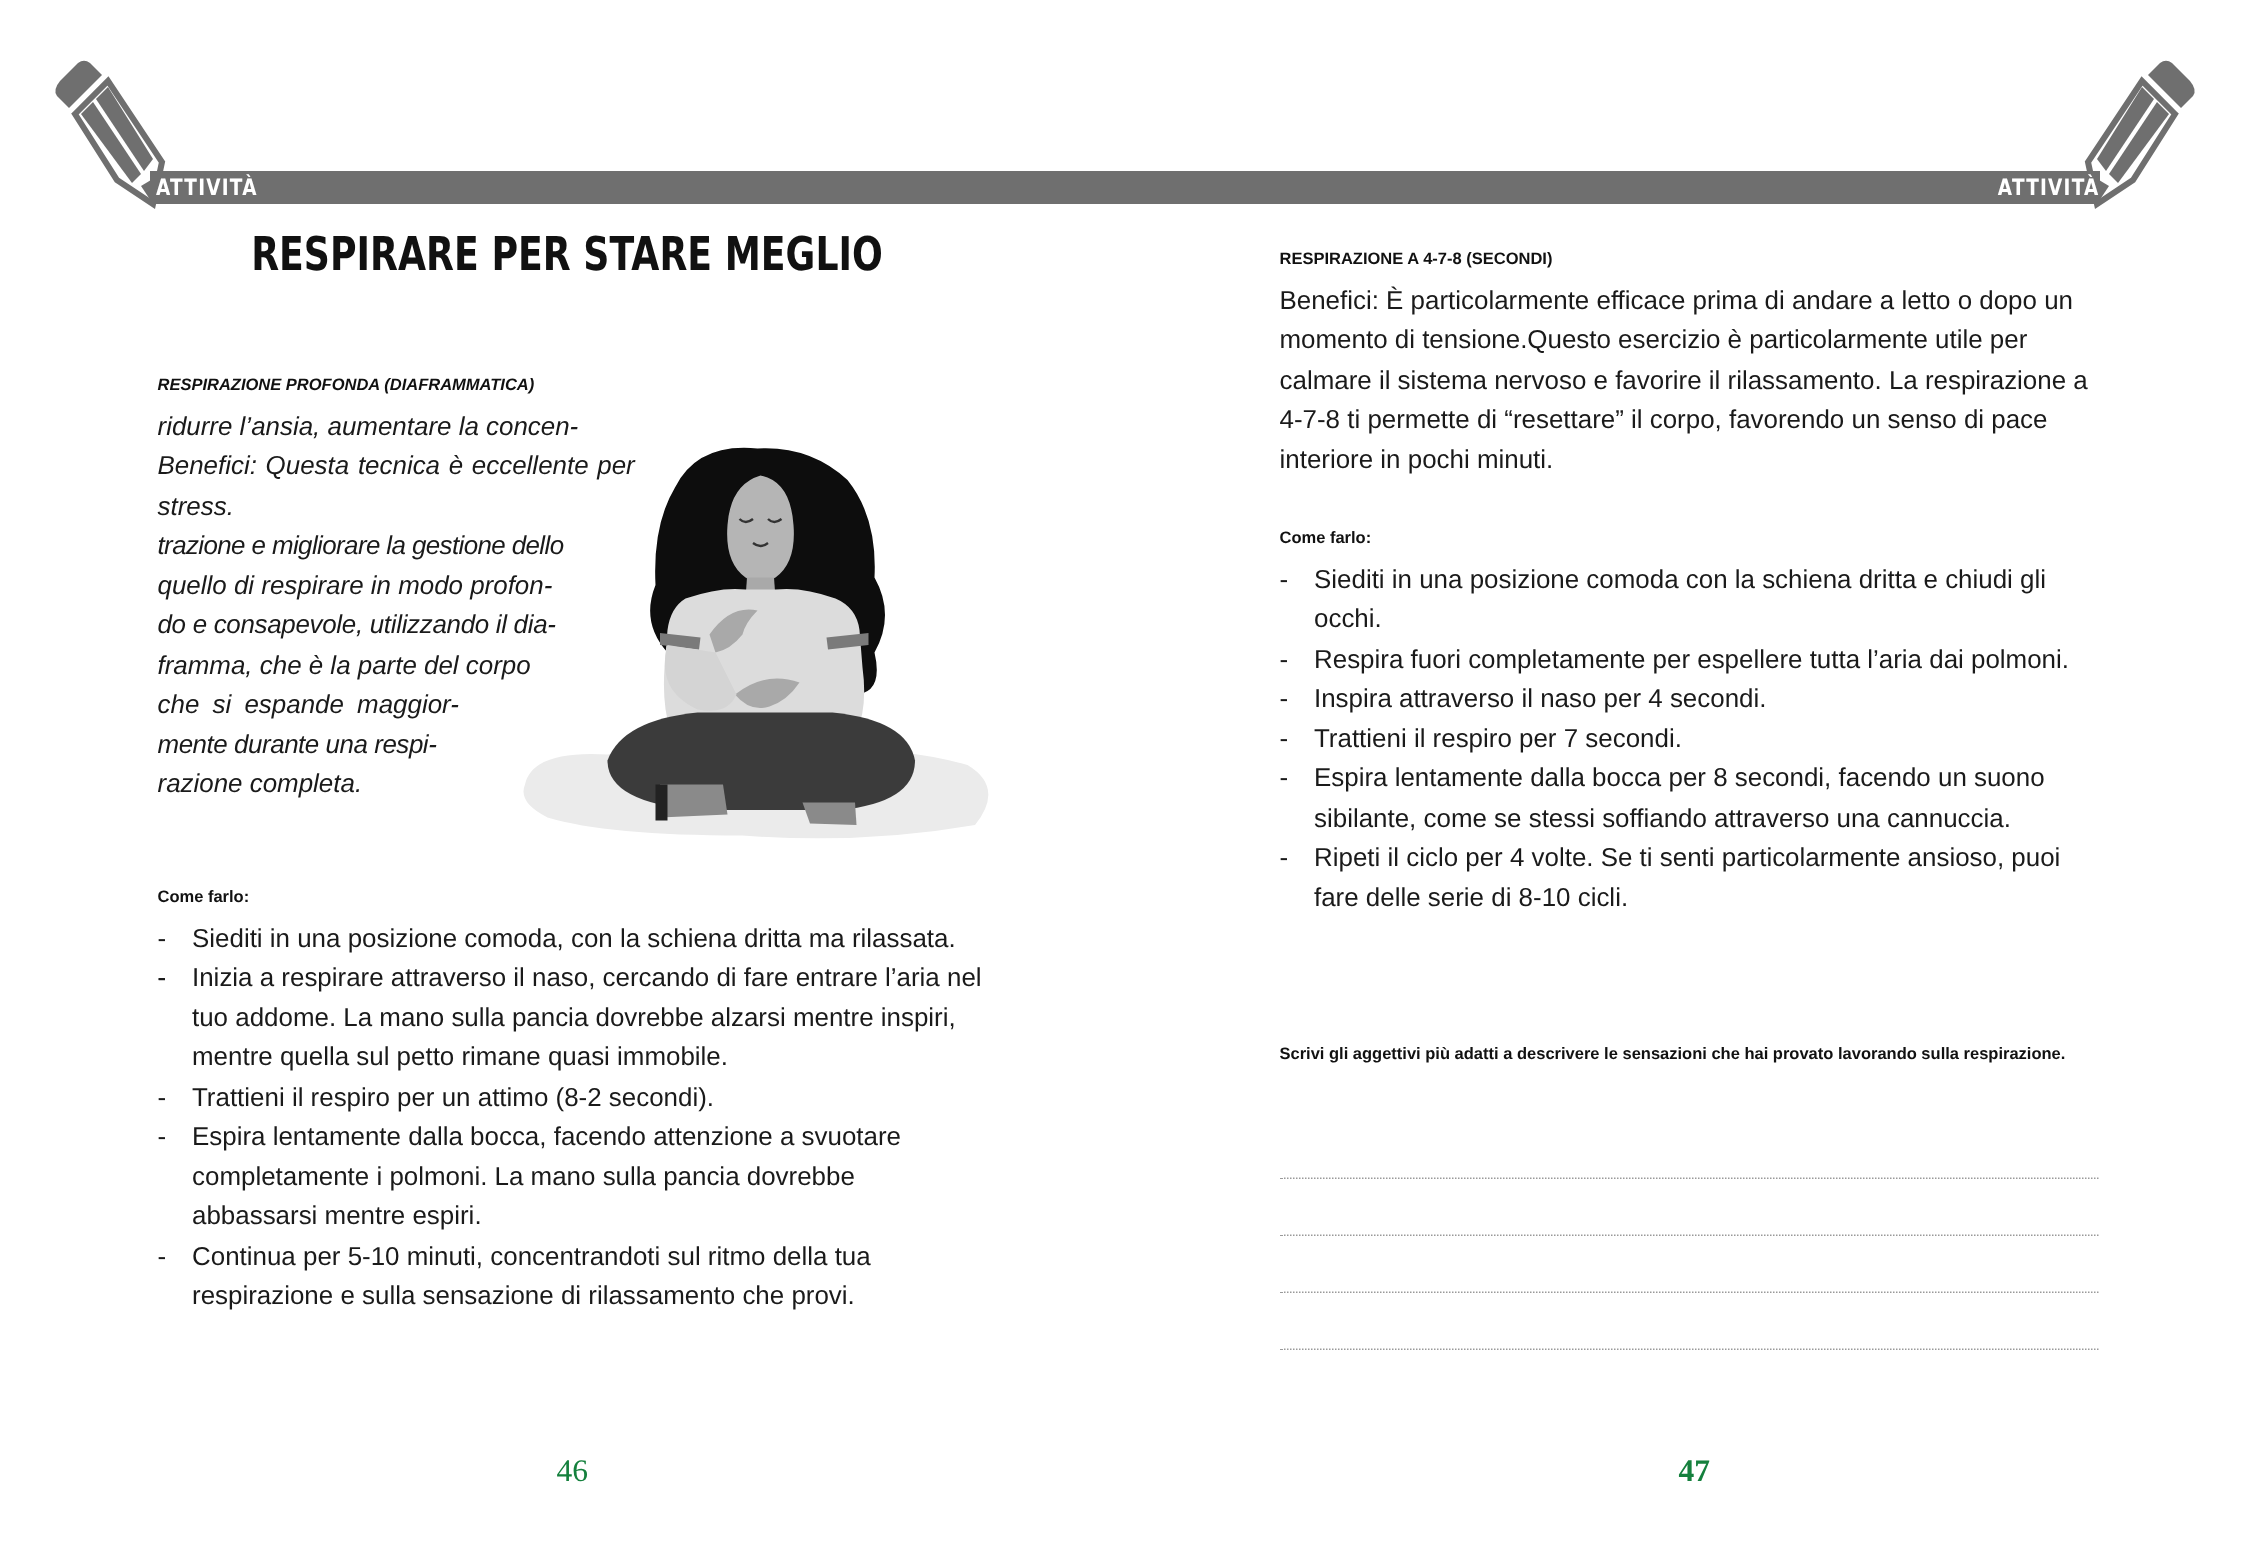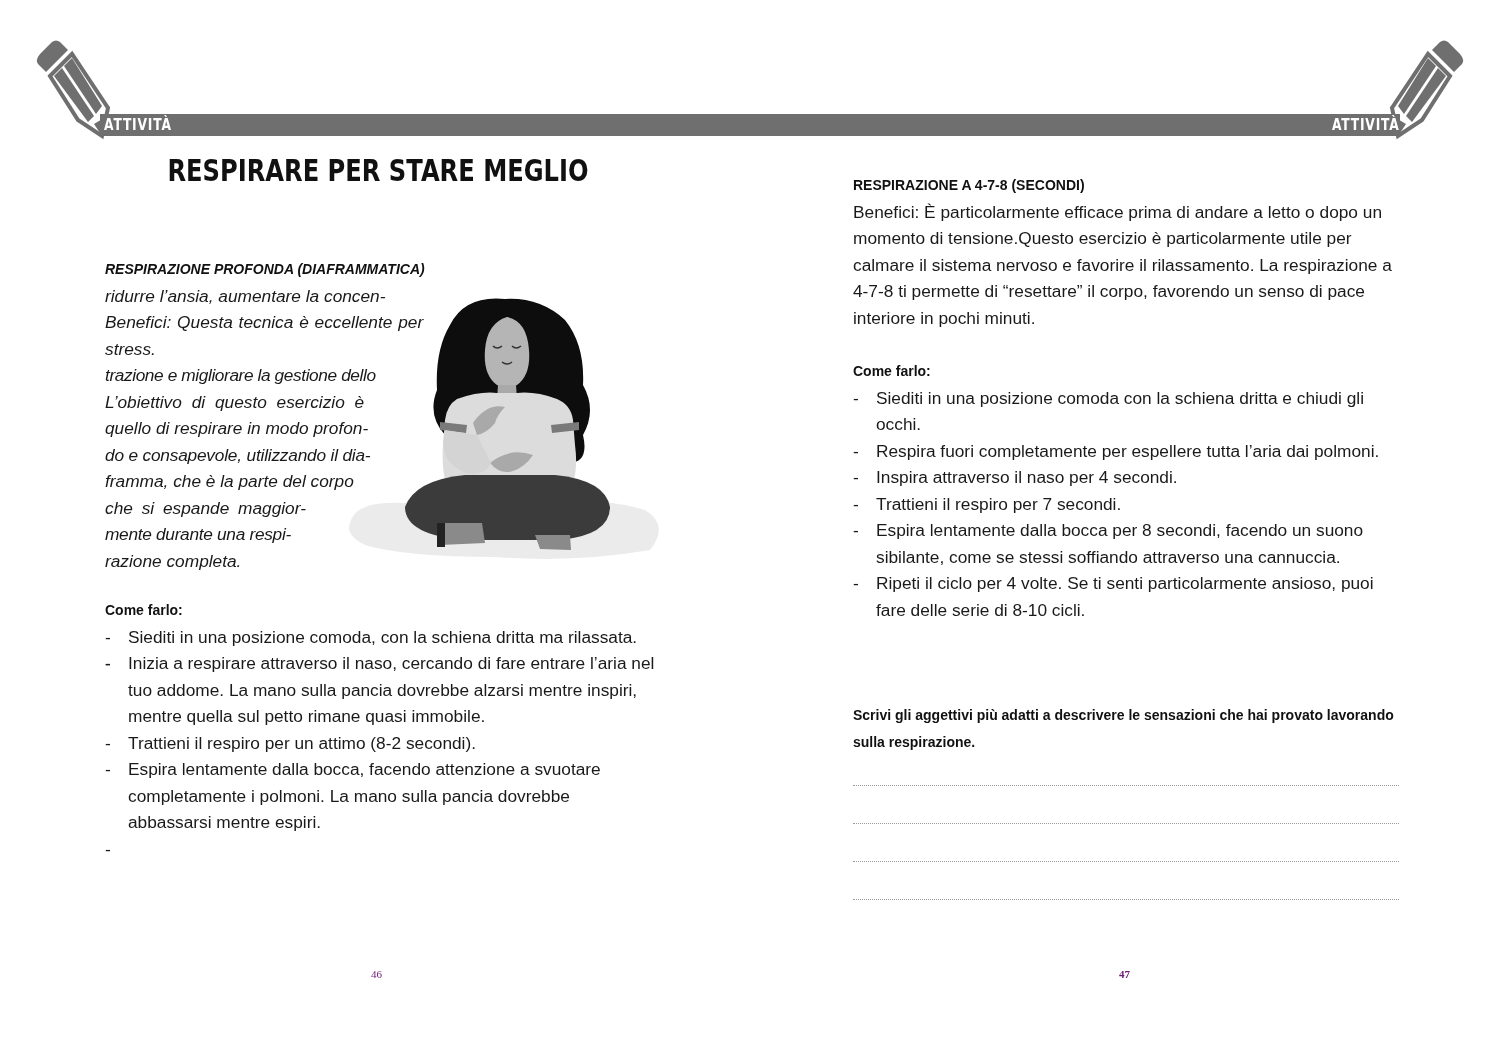--- a/index.html
+++ b/index.html
@@ -16,39 +16,39 @@
   .header-label.right { right:100px; transform-origin:right center; }
   .pencil { position:absolute; top:36px; width:80px; height:104px; }
   .pencil.left { left:32px; }
   .pencil.right { right:32px; transform:scaleX(-1); }
 
   .page-title { position:absolute; top:152px; left:100px; width:556px; text-align:center;
                 font-family:"DejaVu Sans", sans-serif; font-weight:bold; font-size:31px;
                 letter-spacing:0px; color:#111; transform:scaleX(0.78); transform-origin:center; }
 
   .text { font-size:17.3px; line-height:26.5px; color:#1a1a1a; }
-  .h-bold { font-weight:bold; font-size:14px; line-height:26.5px; color:#111;margin-top:12px; }
+  .h-bold { font-weight:bold; font-size:11px; line-height:26.5px; color:#111; }
 
   .left-col { position:absolute; left:105px; top:244px; width:550px;font-style:italic; }
   .intro-line { white-space:nowrap; }
   .illustration { position:absolute; left:345px; top:295px; width:320px; height:270px; }
 
   .howto { position:absolute; left:105px; top:585px; width:550px; }
   ul.steps { list-style:none; margin:0; padding:0; }
   ul.steps li { position:relative; padding-left:23px; }
   ul.steps li .dash { position:absolute; left:0; top:0; }
 
   .right-col { position:absolute; left:853px; top:160px; width:550px; }
   .right-howto { position:absolute; left:853px; top:346px; width:550px; }
   .prompt { position:absolute; left:853px; top:690px; width:550px; }
   .write-line { position:absolute; left:853px; width:546px; height:0;
                 border-bottom:1.5px dotted #9a9a9a; }
 
   .page-num { position:absolute; top:968px; font-family:"Liberation Serif", serif;
-              font-size:11px; color:#701a75; }
+              font-size:21px; color:#15803d; }
 </style>
 </head>
 <body>
 
 <div class="spread">
 
   <svg class="pencil left" viewBox="0 0 80 104">
     <g fill="#6f6f6f">
       <path d="M8 18 L20 6 Q24 3 28 6 L36 14 L14 36 L6 28 Q3 24 8 18 Z"></path>
       <path d="M18 40 L40 18 L76 72 L70 100 L46 84 Z" fill="none" stroke="#6f6f6f" stroke-width="4"></path>
@@ -74,21 +74,20 @@
 
   <div class="page-title">RESPIRARE PER STARE MEGLIO</div>
 
   <div class="left-col">
     <div class="h-bold">RESPIRAZIONE PROFONDA (DIAFRAMMATICA)</div>
     <div class="text">
       <div class="intro-line">ridurre l’ansia, aumentare la concen-</div>
       <div class="intro-line" style="word-spacing:1px">Benefici: Questa tecnica è eccellente per</div>
       <div class="intro-line">stress.</div>
       <div class="intro-line" style="letter-spacing:-0.4px">trazione e migliorare la gestione dello</div>
-      <div class="intro-line" style="word-spacing:5px">L’obiettivo di questo esercizio è</div>
       <div class="intro-line">quello di respirare in modo profon-</div>
       <div class="intro-line" style="letter-spacing:-0.2px">do e consapevole, utilizzando il dia-</div>
       <div class="intro-line">framma, che è la parte del corpo</div>
       <div class="intro-line" style="word-spacing:4px">che si espande maggior-</div>
       <div class="intro-line" style="letter-spacing:-0.3px">mente durante una respi-</div>
       <div class="intro-line">razione completa.</div>
     </div>
   </div>
 
   <svg class="illustration" viewBox="0 0 320 270">
@@ -111,21 +110,21 @@
   </svg>
 
   <div class="howto text">
     <div class="h-bold">Come farlo:</div>
     <ul class="steps">
       <li><span class="dash">-</span><span>Siediti in una posizione comoda, con la schiena dritta ma rilassata.</span></li>
       <li><span class="dash">-</span></li>
       <li><span class="dash">-</span><span>Inizia a respirare attraverso il naso, cercando di fare entrare l’aria nel tuo addome. La mano sulla pancia dovrebbe alzarsi mentre inspiri, mentre quella sul petto rimane quasi immobile.</span></li>
       <li><span class="dash">-</span><span>Trattieni il respiro per un attimo (8-2 secondi).</span></li>
       <li><span class="dash">-</span><span>Espira lentamente dalla bocca, facendo attenzione a svuotare completamente i polmoni. La mano sulla pancia dovrebbe abbassarsi mentre espiri.</span></li>
-      <li><span class="dash">-</span></li>
+      <li><span class="dash">-</span><span>Continua per 5-10 minuti, concentrandoti sul ritmo della tua respirazione e sulla sensazione di rilassamento che provi.</span></li>
     </ul>
   </div>
 
   <div class="page-num" style="left:371px;">46</div>
 
   <div class="right-col">
     <div class="h-bold">RESPIRAZIONE A 4-7-8 (SECONDI)</div>
     <div class="text">Benefici: È particolarmente efficace prima di andare a letto o dopo un momento di tensione.Questo esercizio è particolarmente utile per calmare il sistema nervoso e favorire il rilassamento. La respirazione a 4-7-8 ti permette di “resettare” il corpo, favorendo un senso di pace interiore in pochi minuti.</div>
   </div>
 

